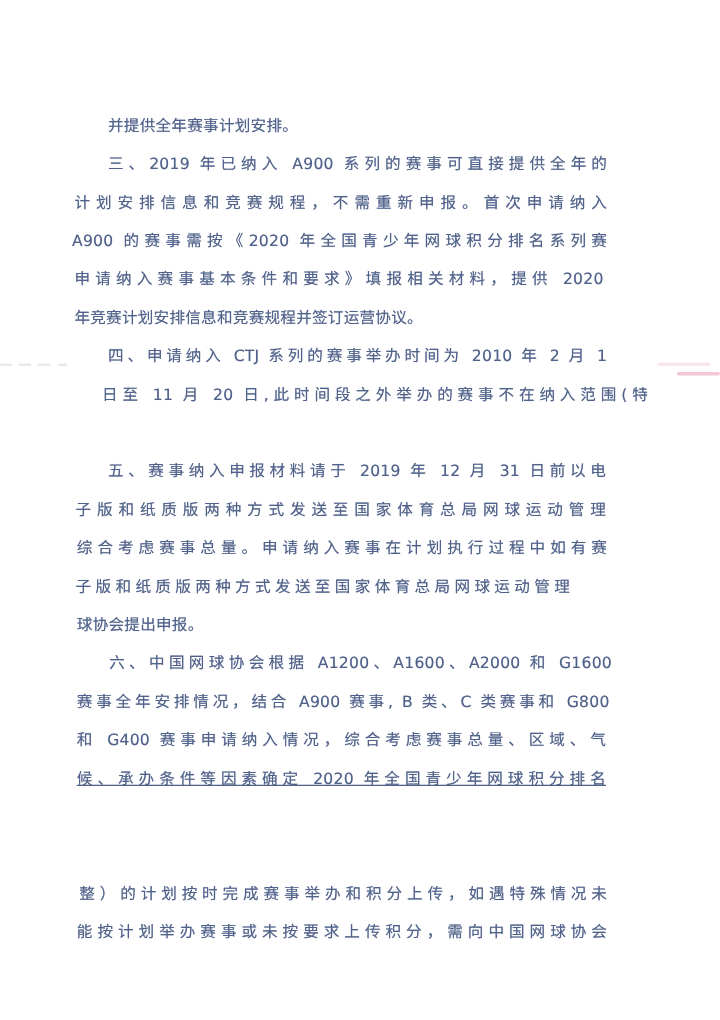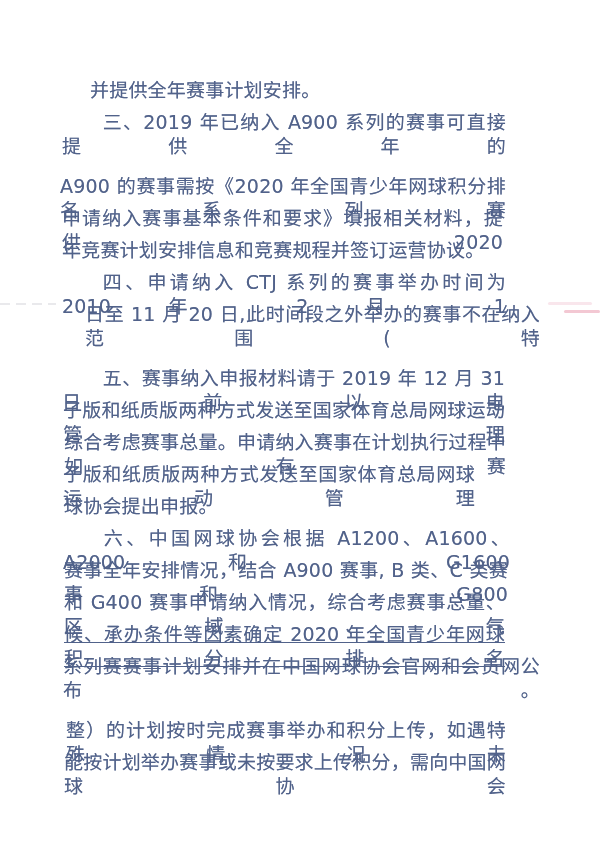--- a/index.html
+++ b/index.html
@@ -10,26 +10,27 @@
   #page {
     position: relative;
     width: 600px;
     height: 850px;
     background: #ffffff;
     overflow: hidden;
     font-family: "DejaVu Sans", sans-serif;
   }
   .line {
     position: absolute;
-    font-size: 19px;
+    font-size: 13px;
     line-height: 24px;
     color: #51628a;
     white-space: pre;
     letter-spacing: 0.2px;
     text-shadow: 0 0 0.6px rgba(81, 98, 138, 0.55);
+    margin-top: 16px;
   }
   .just {
     white-space: normal;
     text-align: justify;
     text-align-last: justify;
     text-justify: inter-character;
   }
   .indent {
     text-indent: 2.15em;
   }
@@ -52,35 +53,35 @@
     background: #f3c8d3; border-radius: 2px;
   }
 </style>
 </head>
 <body>
 
 <div id="page">
 
   <div class="line" style="left:90px;  top:78px;">并提供全年赛事计划安排。</div>
   <div class="line just indent" style="left:62px;  top:110px; width:444px;">三、2019 年已纳入 A900 系列的赛事可直接提供全年的</div>
+  <div class="line just" style="left:62px;  top:142px; width:444px;">计划安排信息和竞赛规程，不需重新申报。首次申请纳入</div>
   <div class="line just" style="left:60px;  top:174px; width:446px;">A900 的赛事需按《2020 年全国青少年网球积分排名系列赛</div>
   <div class="line just" style="left:62px;  top:206px; width:441px;">申请纳入赛事基本条件和要求》填报相关材料，提供 2020</div>
   <div class="line" style="left:62px;  top:238px;">年竞赛计划安排信息和竞赛规程并签订运营协议。</div>
   <div class="line just indent" style="left:62px;  top:270px; width:444px;">四、申请纳入 CTJ 系列的赛事举办时间为 2010 年 2 月 1</div>
   <div class="line just" style="left:85px;  top:302px; width:455px;">日至 11 月 20 日,此时间段之外举办的赛事不在纳入范围(特</div>
   <div class="line just indent" style="left:62px;  top:366px; width:443px;">五、赛事纳入申报材料请于 2019 年 12 月 31 日前以电</div>
   <div class="line just" style="left:63px;  top:398px; width:442px;">子版和纸质版两种方式发送至国家体育总局网球运动管理</div>
   <div class="line just" style="left:64px;  top:430px; width:442px;">综合考虑赛事总量。申请纳入赛事在计划执行过程中如有赛</div>
   <div class="line just" style="left:63px;  top:462px; width:412px;">子版和纸质版两种方式发送至国家体育总局网球运动管理</div>
   <div class="line" style="left:64px;  top:494px;">球协会提出申报。</div>
   <div class="line just indent" style="left:63px;  top:526px; width:447px;">六、中国网球协会根据 A1200、A1600、A2000 和 G1600</div>
   <div class="line just" style="left:64px;  top:558px; width:444px;">赛事全年安排情况，结合 A900 赛事, B 类、C 类赛事和 G800</div>
   <div class="line just" style="left:64px;  top:590px; width:441px;">和 G400 赛事申请纳入情况，综合考虑赛事总量、区域、气</div>
   <div class="line just" style="left:64px;  top:622px; width:441px;text-decoration:underline;">候、承办条件等因素确定 2020 年全国青少年网球积分排名</div>
-  <div class="line just" style="left:63px;  top:654px; width:477px;">系列赛赛事计划安排并在中国网球协会官网和会员网公布。</div>
   <div class="line just" style="left:66px;  top:718px; width:440px;">整）的计划按时完成赛事举办和积分上传，如遇特殊情况未</div>
   <div class="line just" style="left:64px;  top:750px; width:442px;">能按计划举办赛事或未按要求上传积分，需向中国网球协会</div>
 
   <div class="artifact" id="artifact-dash-left"></div>
   <div class="artifact" id="artifact-pink-smudge"></div>
   <div class="artifact" id="artifact-pink-line"></div>
 
 </div>
 
 </body></html>

